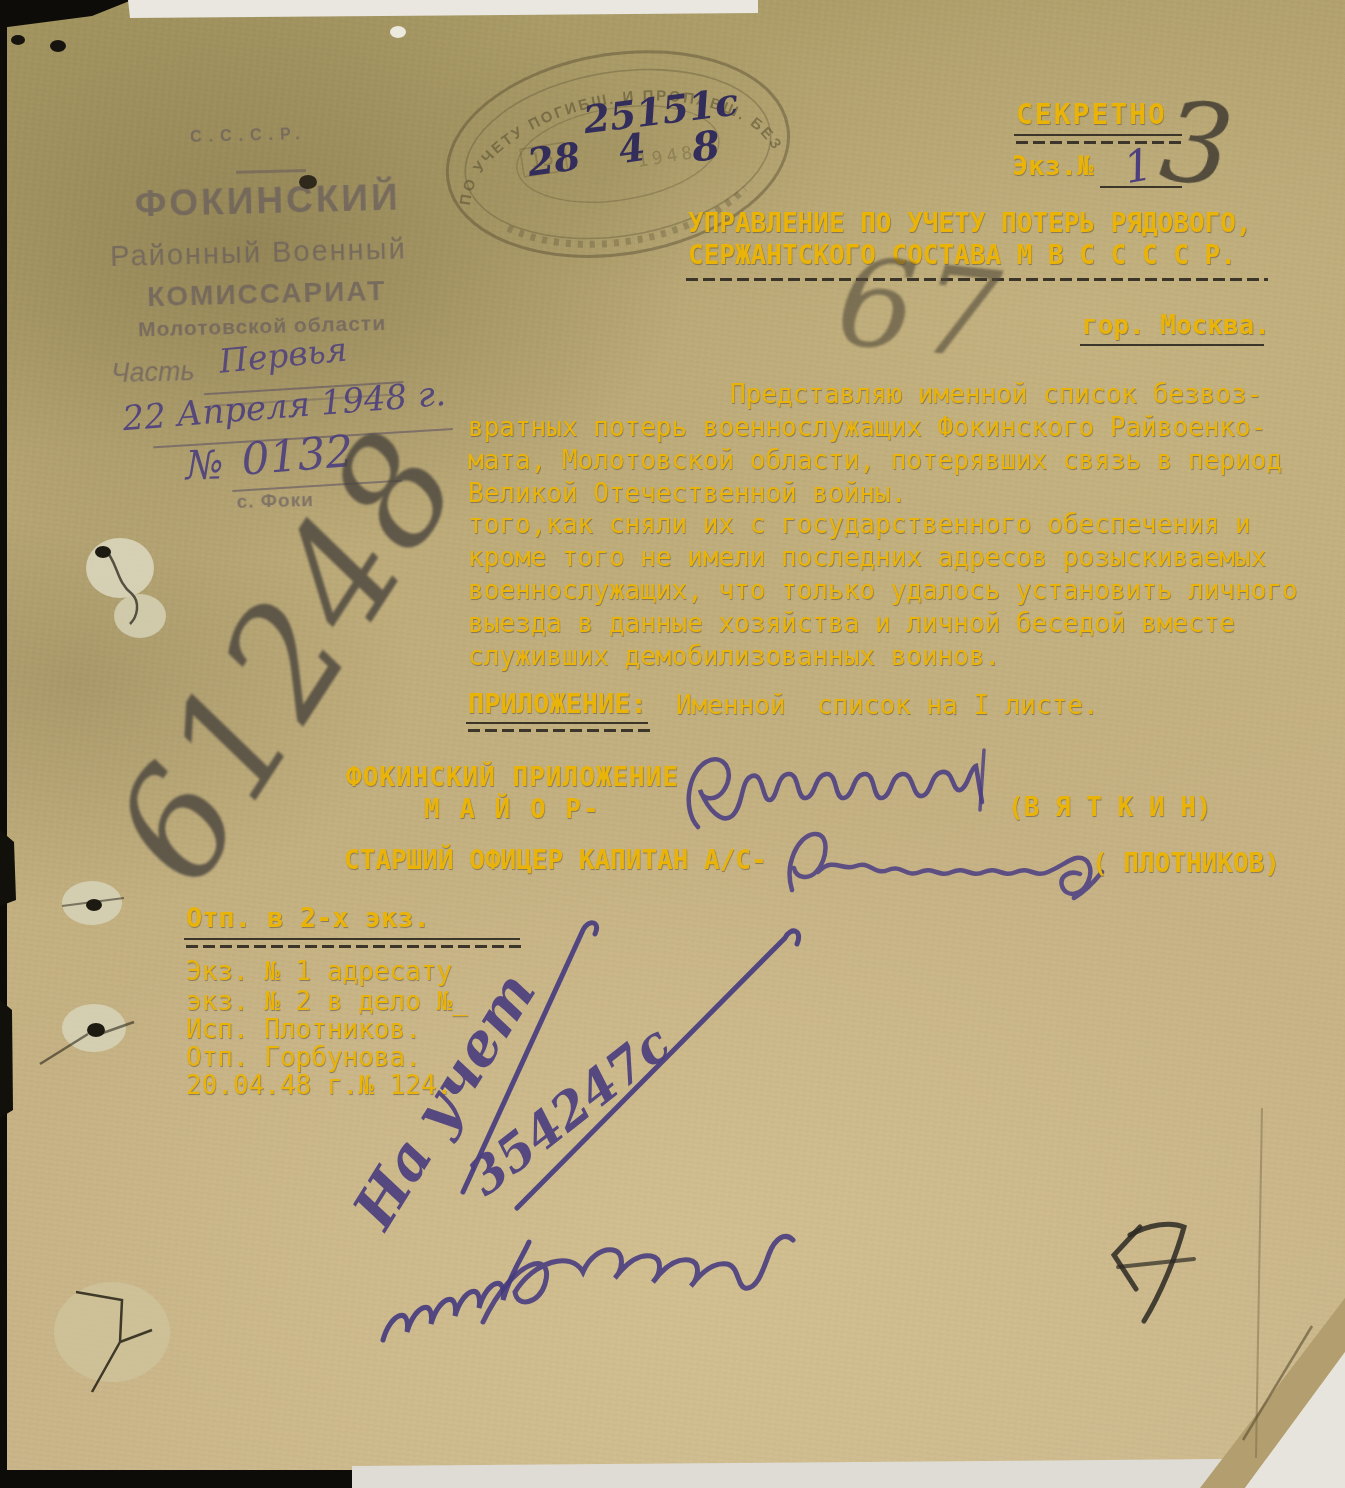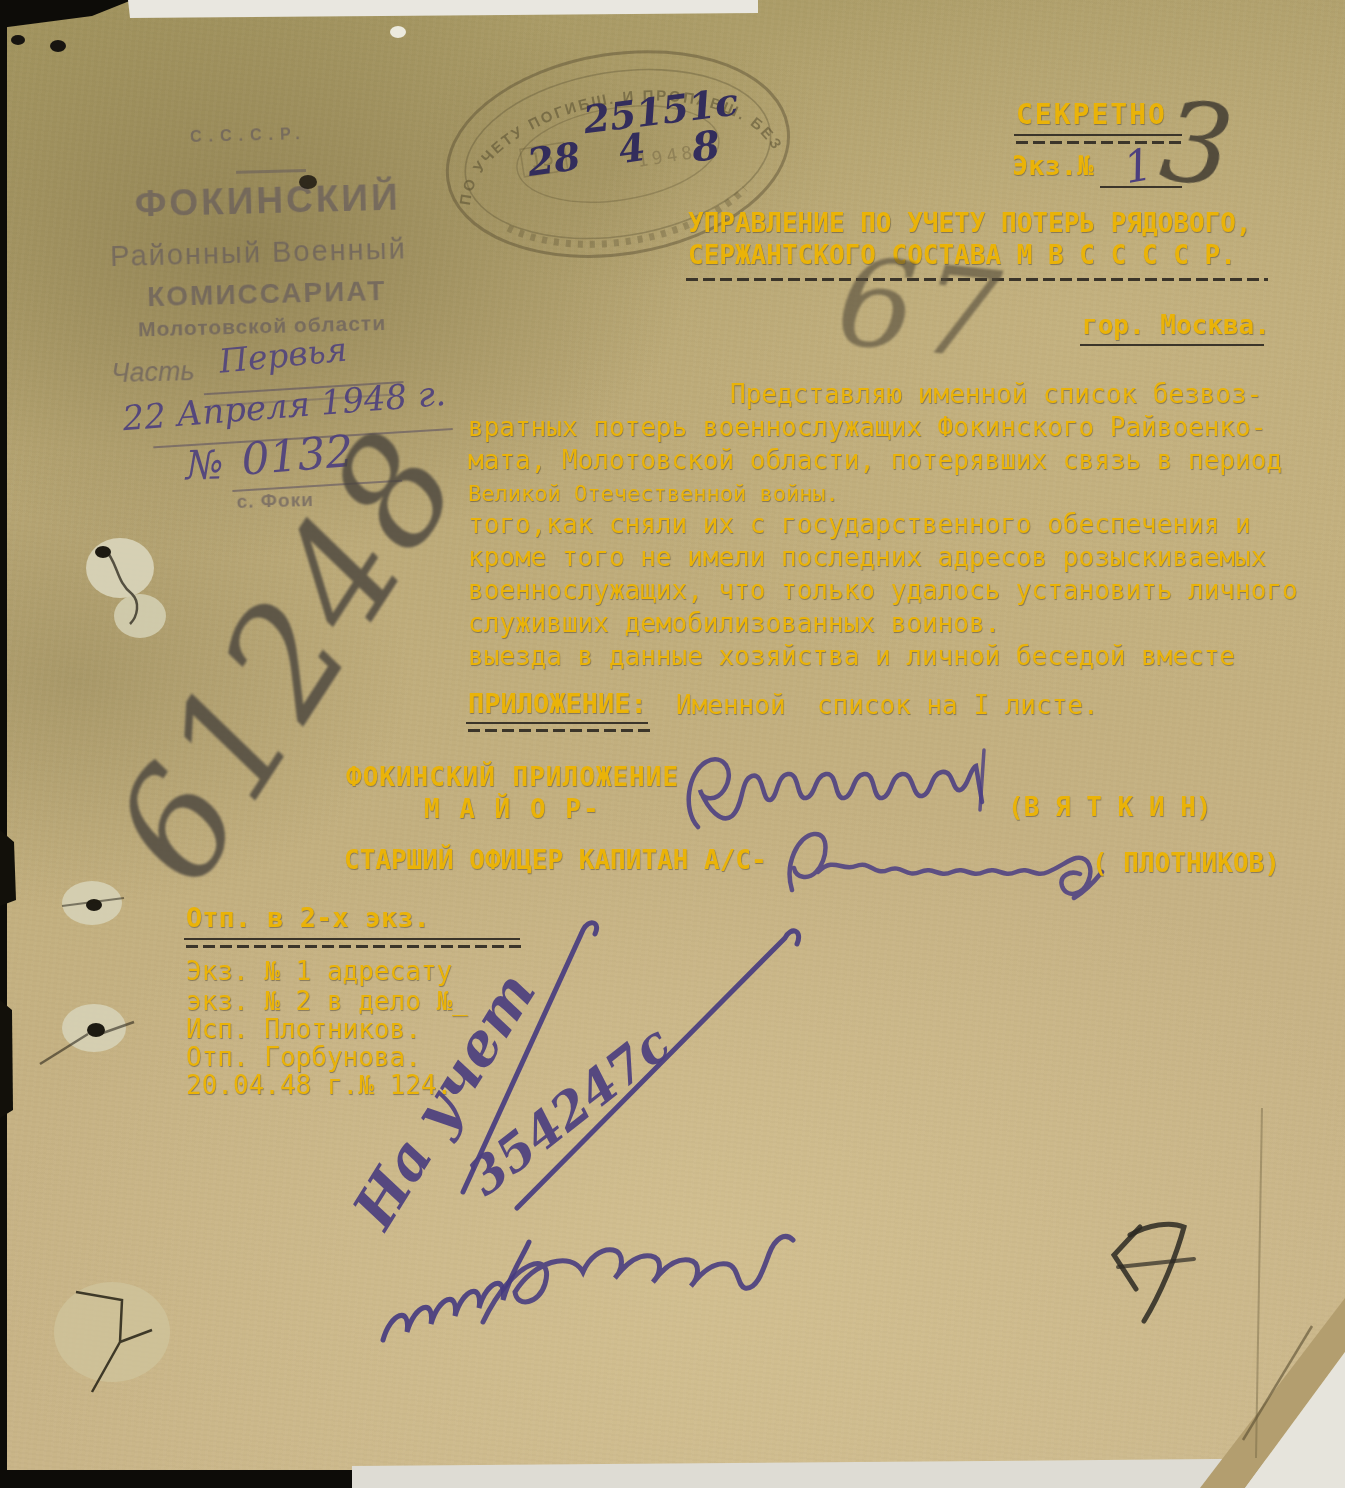--- a/index.html
+++ b/index.html
@@ -89,29 +89,29 @@
   <div class="udash" style="left:686px;top:278px;width:582px;"></div>
   <div class="abs mono" style="left:1082px;top:310px;font-size:26px;font-weight:700;">гор. Москва.</div>
   <div class="uline" style="left:1080px;top:344px;width:184px;"></div>
 
   <div class="abs hand pencil" style="left:838px;top:238px;font-size:122px;transform:rotate(6deg);color:rgba(82,74,58,0.62);filter:blur(1px);letter-spacing:6px;">67</div>
 
   <div class="abs" style="left:468px;top:378px;">
     <div class="mono" style="font-size:26px;line-height:33px;margin-left:262px;">Представляю именной список безвоз-</div>
     <div class="mono" style="font-size:26px;line-height:33px;">вратных потерь военнослужащих Фокинского Райвоенко-</div>
     <div class="mono" style="font-size:26px;line-height:33px;">мата, Молотовской области, потерявших связь в период</div>
-    <div class="mono" style="font-size:22px;line-height:33px;">Великой Отечественной войны.</div>
+    <div class="mono" style="font-size:26px;line-height:33px;">Великой Отечественной войны.</div>
   </div>
 
   <div class="abs" style="left:468px;top:508px;">
     <div class="mono" style="font-size:26px;line-height:33px;">того,как сняли их с государственного обеспечения и</div>
     <div class="mono" style="font-size:26px;line-height:33px;">кроме того не имели последних адресов розыскиваемых</div>
     <div class="mono" style="font-size:26px;line-height:33px;">военнослужащих, что только удалось установить личного</div>
+    <div class="mono" style="font-size:26px;line-height:33px;">выезда в данные хозяйства и личной беседой вместе</div>
     <div class="mono" style="font-size:26px;line-height:33px;">служивших демобилизованных воинов.</div>
-    <div class="mono" style="font-size:26px;line-height:33px;">выезда в данные хозяйства и личной беседой вместе</div>
   </div>
 
   <div class="abs mono" style="left:468px;top:688px;font-size:27px;font-weight:700;">ПРИЛОЖЕНИЕ:</div>
   <div class="uline" style="left:466px;top:722px;width:182px;"></div>
   <div class="udash" style="left:468px;top:729px;width:186px;"></div>
   <div class="abs mono" style="left:676px;top:690px;font-size:26px;">Именной  список на I листе.</div>
 
   <div class="abs" style="left:120px;top:555px;width:360px;height:300px;">
     <div class="hand pencil" style="position:absolute;left:-10px;top:180px;font-size:150px;letter-spacing:4px;transform:rotate(-57deg);transform-origin:60px 70px;color:rgba(72,67,60,0.8);filter:blur(1.2px);">61248</div>
   </div>

